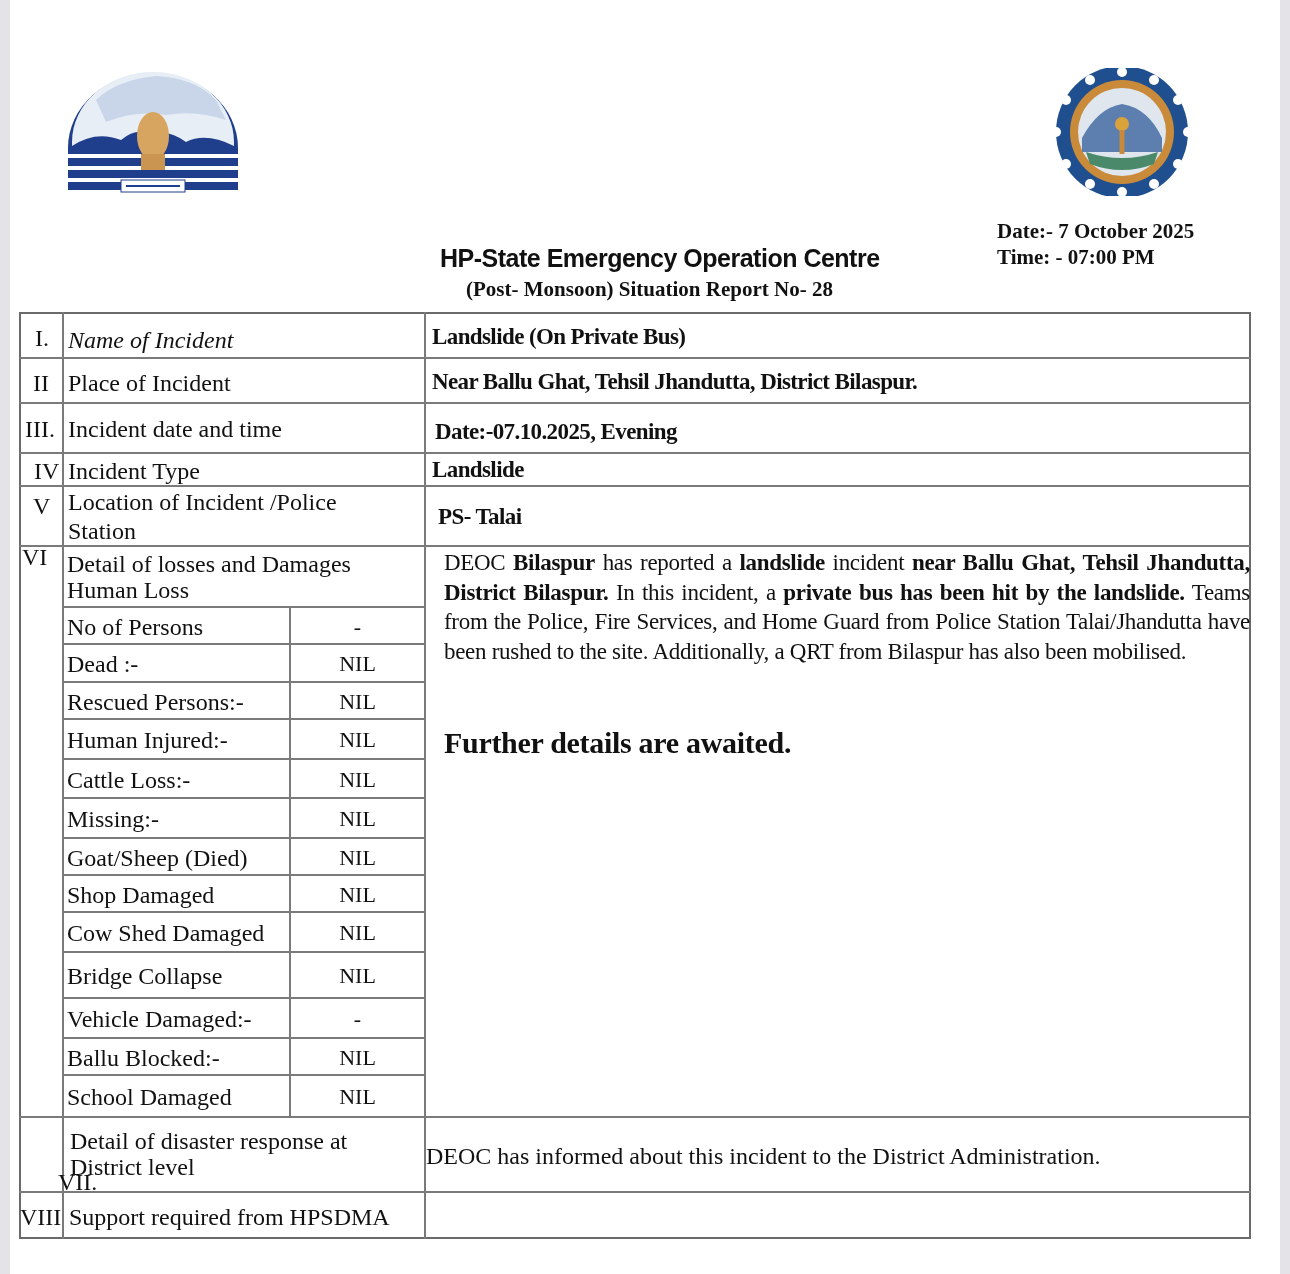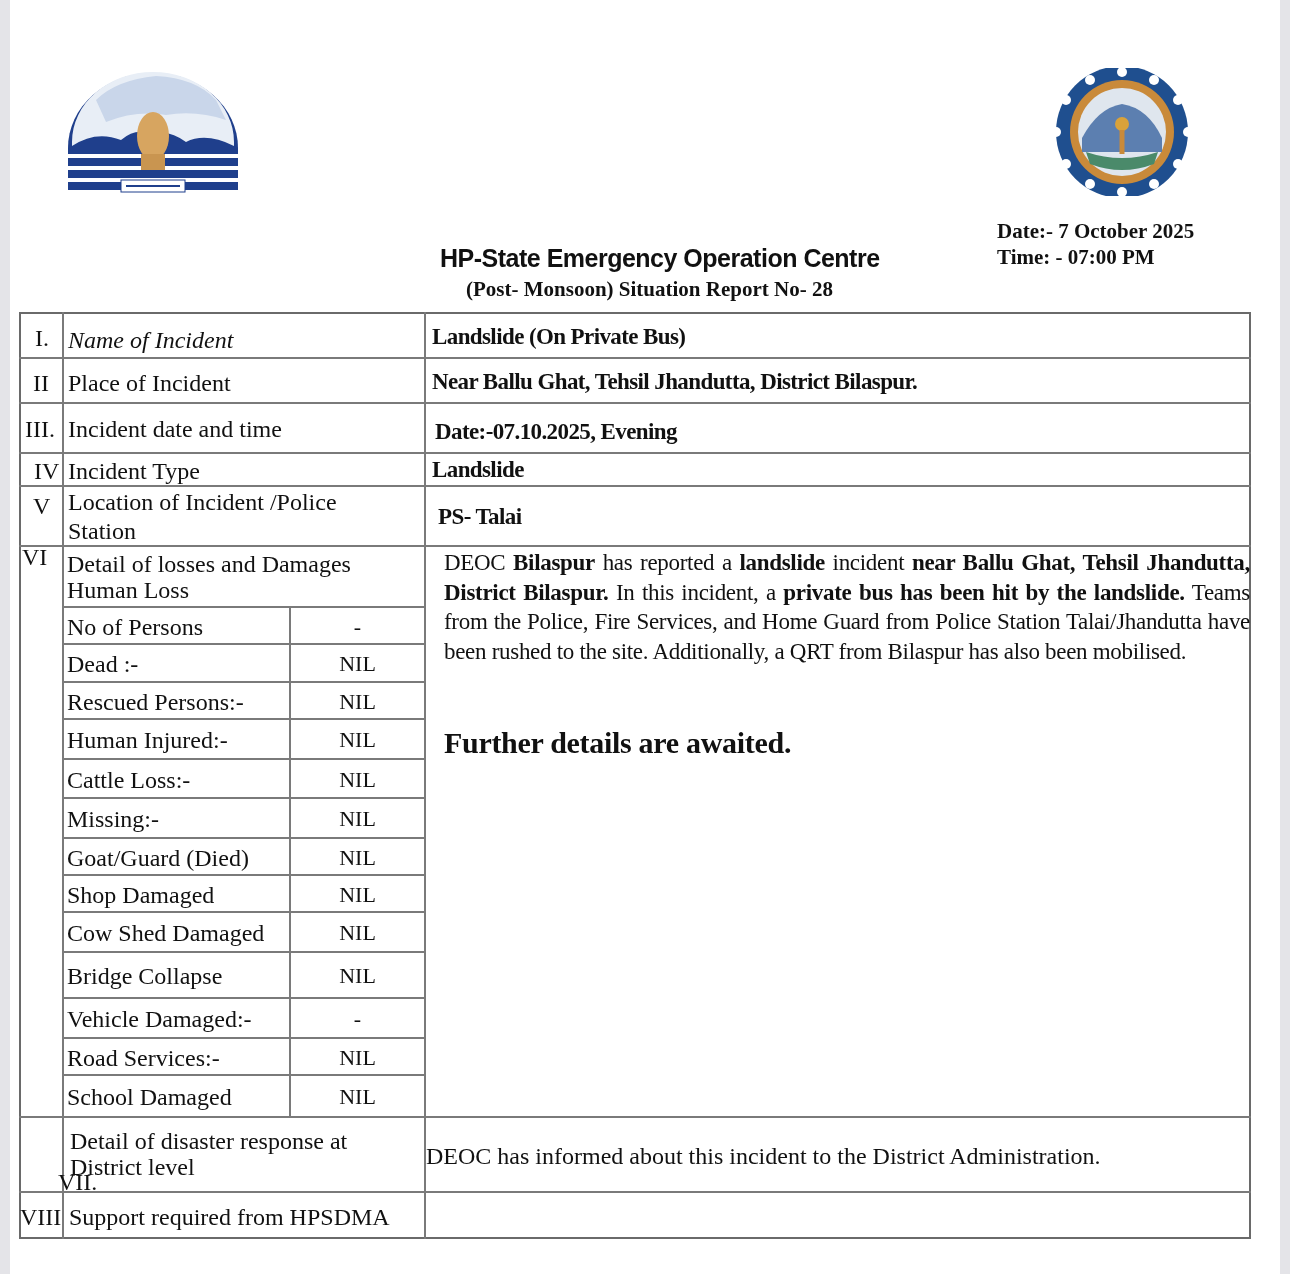--- a/index.html
+++ b/index.html
@@ -152,31 +152,31 @@
     <div class="txt" style="left: 67px; top: 650px;">Dead :-</div>
     <div class="numcell" style="left: 291px; width: 133px; top: 651px;">NIL</div>
     <div class="txt" style="left: 67px; top: 687.5px;">Rescued Persons:-</div>
     <div class="numcell" style="left: 291px; width: 133px; top: 688.5px;">NIL</div>
     <div class="txt" style="left: 67px; top: 726px;">Human Injured:-</div>
     <div class="numcell" style="left: 291px; width: 133px; top: 727px;">NIL</div>
     <div class="txt" style="left: 67px; top: 765.5px;">Cattle Loss:-</div>
     <div class="numcell" style="left: 291px; width: 133px; top: 766.5px;">NIL</div>
     <div class="txt" style="left: 67px; top: 805px;">Missing:-</div>
     <div class="numcell" style="left: 291px; width: 133px; top: 806px;">NIL</div>
-    <div class="txt" style="left: 67px; top: 843.5px;">Goat/Guard (Died)</div>
+    <div class="txt" style="left: 67px; top: 843.5px;">Goat/Sheep (Died)</div>
     <div class="numcell" style="left: 291px; width: 133px; top: 844.5px;">NIL</div>
     <div class="txt" style="left: 67px; top: 880.5px;">Shop Damaged</div>
     <div class="numcell" style="left: 291px; width: 133px; top: 881.5px;">NIL</div>
     <div class="txt" style="left: 67px; top: 919px;">Cow Shed Damaged</div>
     <div class="numcell" style="left: 291px; width: 133px; top: 920px;">NIL</div>
     <div class="txt" style="left: 67px; top: 962px;">Bridge Collapse</div>
     <div class="numcell" style="left: 291px; width: 133px; top: 963px;">NIL</div>
     <div class="txt" style="left: 67px; top: 1005px;">Vehicle  Damaged:-</div>
     <div class="numcell" style="left: 291px; width: 133px; top: 1006px;">-</div>
-    <div class="txt" style="left: 67px; top: 1043.5px;">Road Services:-</div>
+    <div class="txt" style="left: 67px; top: 1043.5px;">Ballu Blocked:-</div>
     <div class="numcell" style="left: 291px; width: 133px; top: 1044.5px;">NIL</div>
     <div class="txt" style="left: 67px; top: 1083px;">School Damaged</div>
     <div class="numcell" style="left: 291px; width: 133px; top: 1084px;">NIL</div>
   </div>
 
 <div class="para" id="desc"><span>DEOC </span><b>Bilaspur</b><span> has reported a </span><b>landslide</b><span> incident </span><b>near Ballu Ghat, Tehsil Jhandutta, District Bilaspur.</b><span> In this incident, a </span><b>private bus has been hit by the landslide.</b><span> Teams from the Police, Fire Services, and Home Guard from Police Station Talai/Jhandutta have been rushed to the site. Additionally, a QRT from Bilaspur has also been mobilised.</span></div>
 <div class="further">Further details are awaited.</div>
 
 <div class="txt" style="left:20px; top:1168px;padding-left:38px;">VII.</div>
 <div class="txt" style="left:70px; top:1128px; line-height:26px;">Detail of disaster response at</div>

